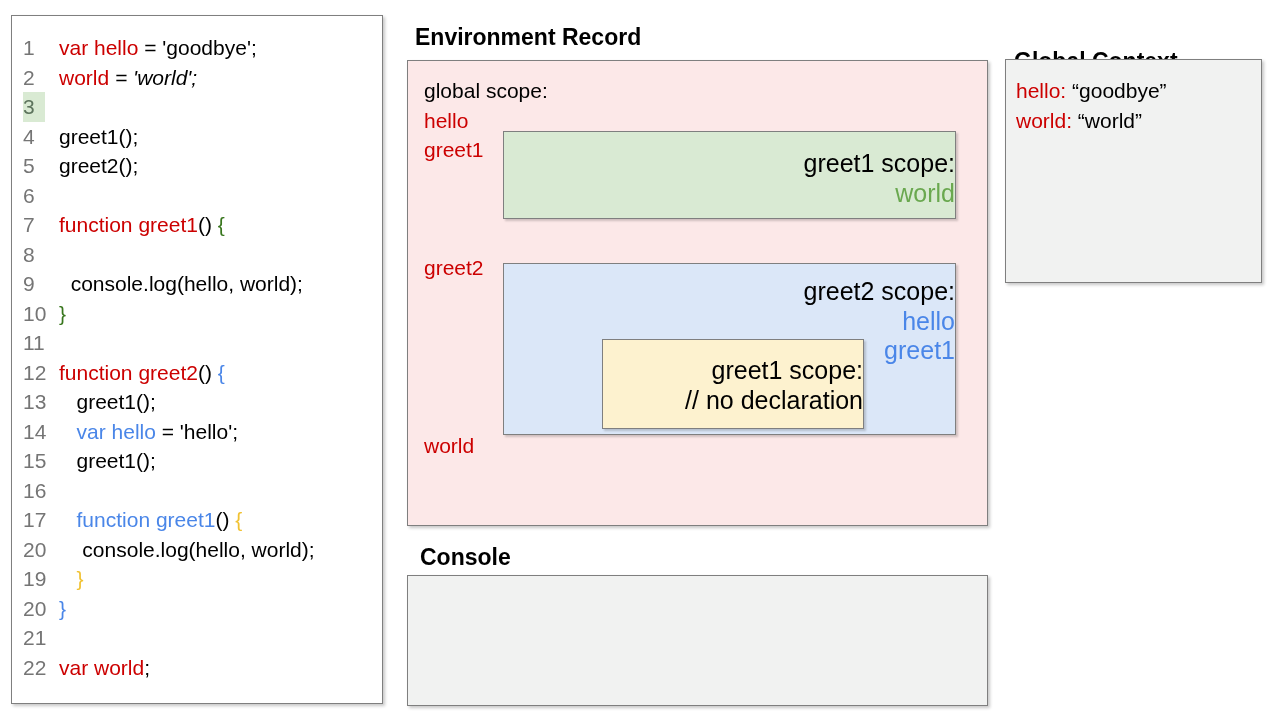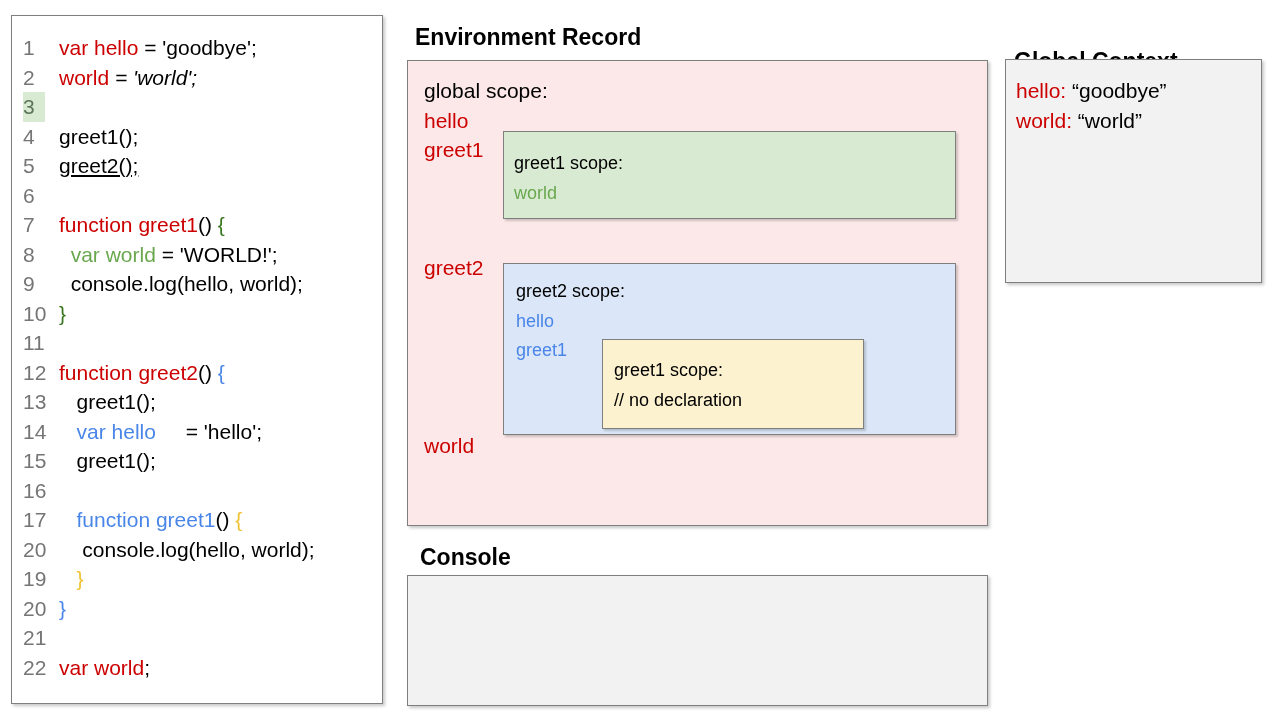--- a/index.html
+++ b/index.html
@@ -24,21 +24,21 @@
   .section-title { font-size:23px; font-weight:bold; color:#000; }
 
   
   .env-box {
     left:407px; top:60px; width:581px; height:466px;
     background:var(--pink_bg); border:1.5px solid #7f7f7f;
     box-shadow:2px 2px 3px rgba(0,0,0,0.22);
     font-size:21px; line-height:29.5px;
   }
   .scope-box { position:absolute; border:1.5px solid #7f7f7f;
-    box-shadow:1.5px 1.5px 2px rgba(0,0,0,0.18); font-size:18px; line-height:29.5px; }
+    box-shadow:1.5px 1.5px 2px rgba(0,0,0,0.18); font-size:25px; line-height:29.5px;text-align:right; }
   .greet1-box { left:95px; top:70px; width:453px; height:88px;
     background:var(--green_bg); padding:17px 0 0 10px; }
   .greet2-box { left:95px; top:202px; width:453px; height:172px;
     background:var(--blue_bg); padding:13px 0 0 12px; }
   .greet1-inner-box { left:98px; top:75px; width:262px; height:90px;
     background:var(--yellow_bg); padding:16px 0 0 11px; }
 
   .red   { color:var(--red); }
   .green { color:var(--green); }
   .blue  { color:var(--blue); }
@@ -53,30 +53,30 @@
 </style>
 </head>
 <body>
 
 <div class="abs code-panel">
   <div>
       <div class="code-line"><span class="line-num">1</span><span class="line-text"><span style="color: rgb(204, 0, 0);">var hello</span><span style="color: rgb(0, 0, 0); text-align: center;"> = 'goodbye';</span></span></div>
       <div class="code-line"><span class="line-num">2</span><span class="line-text"><span style="color: rgb(204, 0, 0);">world</span><span style="color: rgb(0, 0, 0); font-style: italic;"> = 'world';</span></span></div>
       <div class="code-line"><span class="line-num hl">3</span><span class="line-text"></span></div>
       <div class="code-line"><span class="line-num">4</span><span class="line-text"><span style="color: rgb(0, 0, 0);">greet1();</span></span></div>
-      <div class="code-line"><span class="line-num">5</span><span class="line-text"><span style="color: rgb(0, 0, 0); text-decoration: underline;">greet2();</span></span></div>
+      <div class="code-line"><span class="line-num">5</span><span class="line-text"><span style="color: rgb(0, 0, 0);">greet2();</span></span></div>
       <div class="code-line"><span class="line-num">6</span><span class="line-text"></span></div>
       <div class="code-line"><span class="line-num">7</span><span class="line-text"><span style="color: rgb(204, 0, 0);">function greet1</span><span style="color: rgb(0, 0, 0);">() </span><span style="color: rgb(56, 118, 29);">{</span></span></div>
-      <div class="code-line"><span class="line-num">8</span><span class="line-text"><span style="color: rgb(0, 0, 0);">  </span><span style="color: rgb(106, 168, 79);">var world</span><span style="color: rgb(0, 0, 0);"> = 'WORLD!';</span></span></div>
+      <div class="code-line"><span class="line-num">8</span></div>
       <div class="code-line"><span class="line-num">9</span><span class="line-text"><span style="color: rgb(0, 0, 0);">  console.log(hello, world);</span></span></div>
       <div class="code-line"><span class="line-num">10</span><span class="line-text"><span style="color: rgb(56, 118, 29);">}</span></span></div>
       <div class="code-line"><span class="line-num">11</span><span class="line-text"></span></div>
       <div class="code-line"><span class="line-num">12</span><span class="line-text"><span style="color: rgb(204, 0, 0);">function greet2</span><span style="color: rgb(0, 0, 0);">() </span><span style="color: rgb(74, 134, 232);">{</span></span></div>
       <div class="code-line"><span class="line-num">13</span><span class="line-text"><span style="color: rgb(0, 0, 0);">   greet1();</span></span></div>
-      <div class="code-line"><span class="line-num">14</span><span class="line-text"><span style="color: rgb(0, 0, 0);">   </span><span style="color: rgb(74, 134, 232);">var hello</span><span style="color: rgb(0, 0, 0); margin-left: 24px;"> = 'hello';</span></span></div>
+      <div class="code-line"><span class="line-num">14</span><span class="line-text"><span style="color: rgb(0, 0, 0);">   </span><span style="color: rgb(74, 134, 232);">var hello</span><span style="color: rgb(0, 0, 0);"> = 'hello';</span></span></div>
       <div class="code-line"><span class="line-num">15</span><span class="line-text"><span style="color: rgb(0, 0, 0);">   greet1();</span></span></div>
       <div class="code-line"><span class="line-num">16</span><span class="line-text"></span></div>
       <div class="code-line"><span class="line-num">17</span><span class="line-text"><span style="color: rgb(0, 0, 0);">   </span><span style="color: rgb(74, 134, 232);">function greet1</span><span style="color: rgb(0, 0, 0);">() </span><span style="color: rgb(241, 194, 50);">{</span></span></div>
       <div class="code-line"><span class="line-num">20</span><span class="line-text"><span style="color: rgb(0, 0, 0);">    console.log(hello, world);</span></span></div>
       <div class="code-line"><span class="line-num">19</span><span class="line-text"><span style="color: rgb(0, 0, 0);">   </span><span style="color: rgb(241, 194, 50);">}</span></span></div>
       <div class="code-line"><span class="line-num">20</span><span class="line-text"><span style="color: rgb(74, 134, 232);">}</span></span></div>
       <div class="code-line"><span class="line-num">21</span><span class="line-text"></span></div>
       <div class="code-line"><span class="line-num">22</span><span class="line-text"><span style="color: rgb(204, 0, 0);">var world</span><span style="color: rgb(0, 0, 0);">;</span></span></div>
     </div>
 </div>

